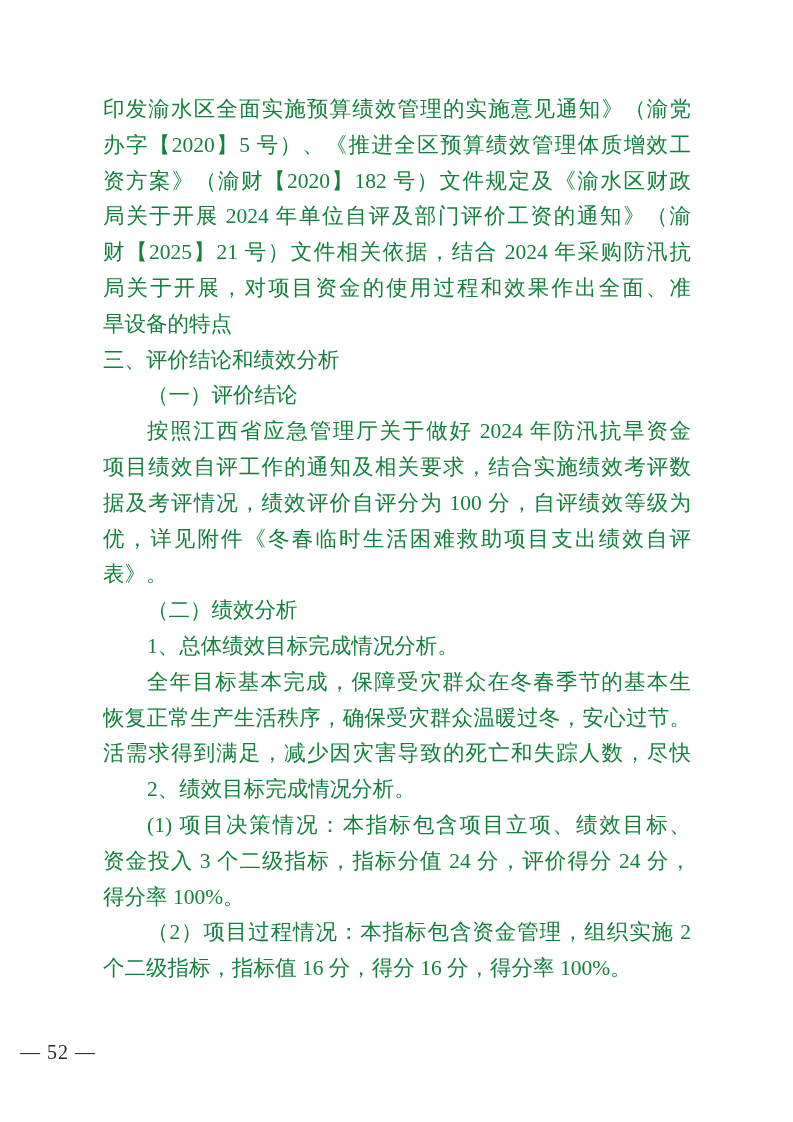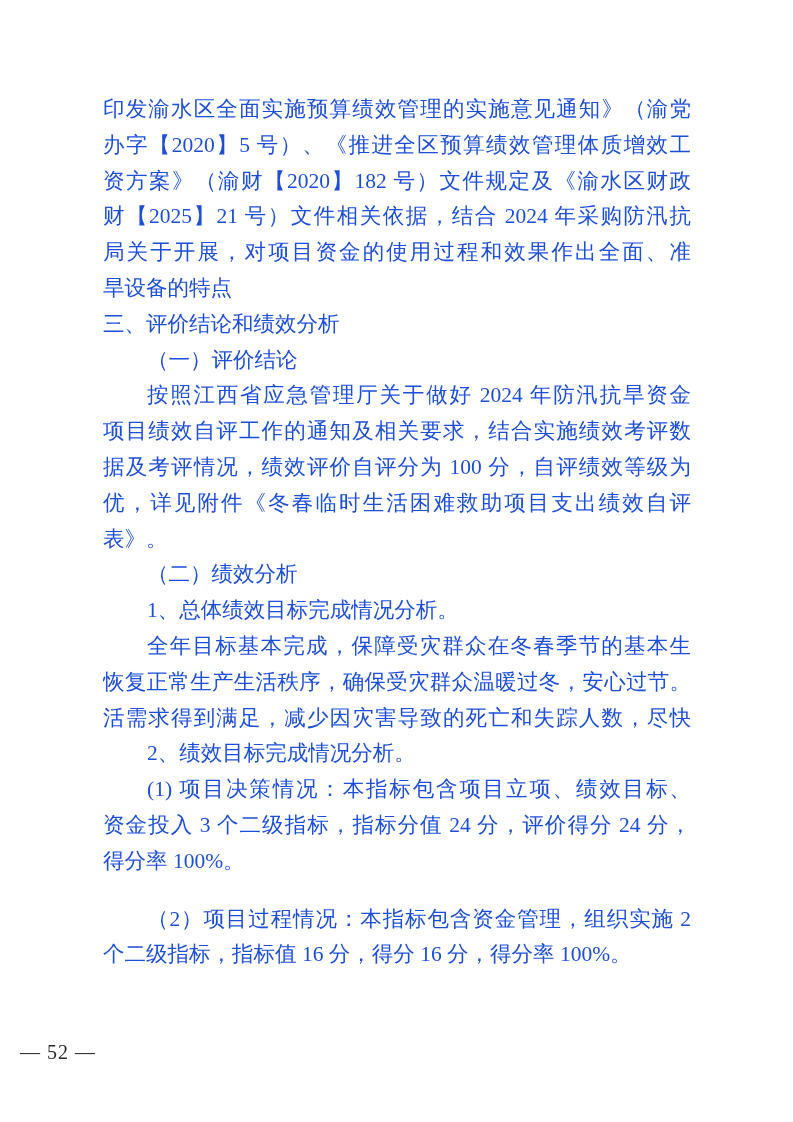--- a/index.html
+++ b/index.html
@@ -20,35 +20,35 @@
     position: absolute;
     left: 103px;
     top: 92px;
     width: 588px;
   }
   .line {
     font-size: 21.5px;
     line-height: 35.8px;
     height: 35.8px;
     overflow: hidden;
-    color: #1d4ed8;
+    color: #15803d;
     text-align: left;
     white-space: nowrap;
   }
   .line.just {
     white-space: normal;
     text-align: justify;
     text-align-last: justify;
     text-justify: inter-character;
   }
   .line.indent-2 {
     padding-left: 44px;
   }
   .line.gap {
-    margin-top: 22px;
+    margin-top: 0;
   }
   .footer {
     position: absolute;
     left: 0;
     top: 1038px;
     width: 100%;
     text-align: left;
     font-size: 20px;
     line-height: 28px;
     color: #262626;
@@ -57,20 +57,21 @@
   }
 </style>
 </head>
 <body>
 
 <div class="page">
   <div class="content" id="lines-container">
       <div class="line just">印发渝水区全面实施预算绩效管理的实施意见通知》（渝党</div>
       <div class="line just">办字【2020】5 号）、《推进全区预算绩效管理体质增效工</div>
       <div class="line just">资方案》（渝财【2020】182 号）文件规定及《渝水区财政</div>
+      <div class="line just">局关于开展 2024 年单位自评及部门评价工资的通知》（渝</div>
       <div class="line just">财【2025】21 号）文件相关依据，结合 2024 年采购防汛抗</div>
       <div class="line just">局关于开展，对项目资金的使用过程和效果作出全面、准</div>
       <div class="line">旱设备的特点</div>
       <div class="line">三、评价结论和绩效分析</div>
       <div class="line indent-2">（一）评价结论</div>
       <div class="line indent-2 just">按照江西省应急管理厅关于做好 2024 年防汛抗旱资金</div>
       <div class="line just">项目绩效自评工作的通知及相关要求，结合实施绩效考评数</div>
       <div class="line just">据及考评情况，绩效评价自评分为 100 分，自评绩效等级为</div>
       <div class="line just">优，详见附件《冬春临时生活困难救助项目支出绩效自评</div>
       <div class="line">表》。</div>

